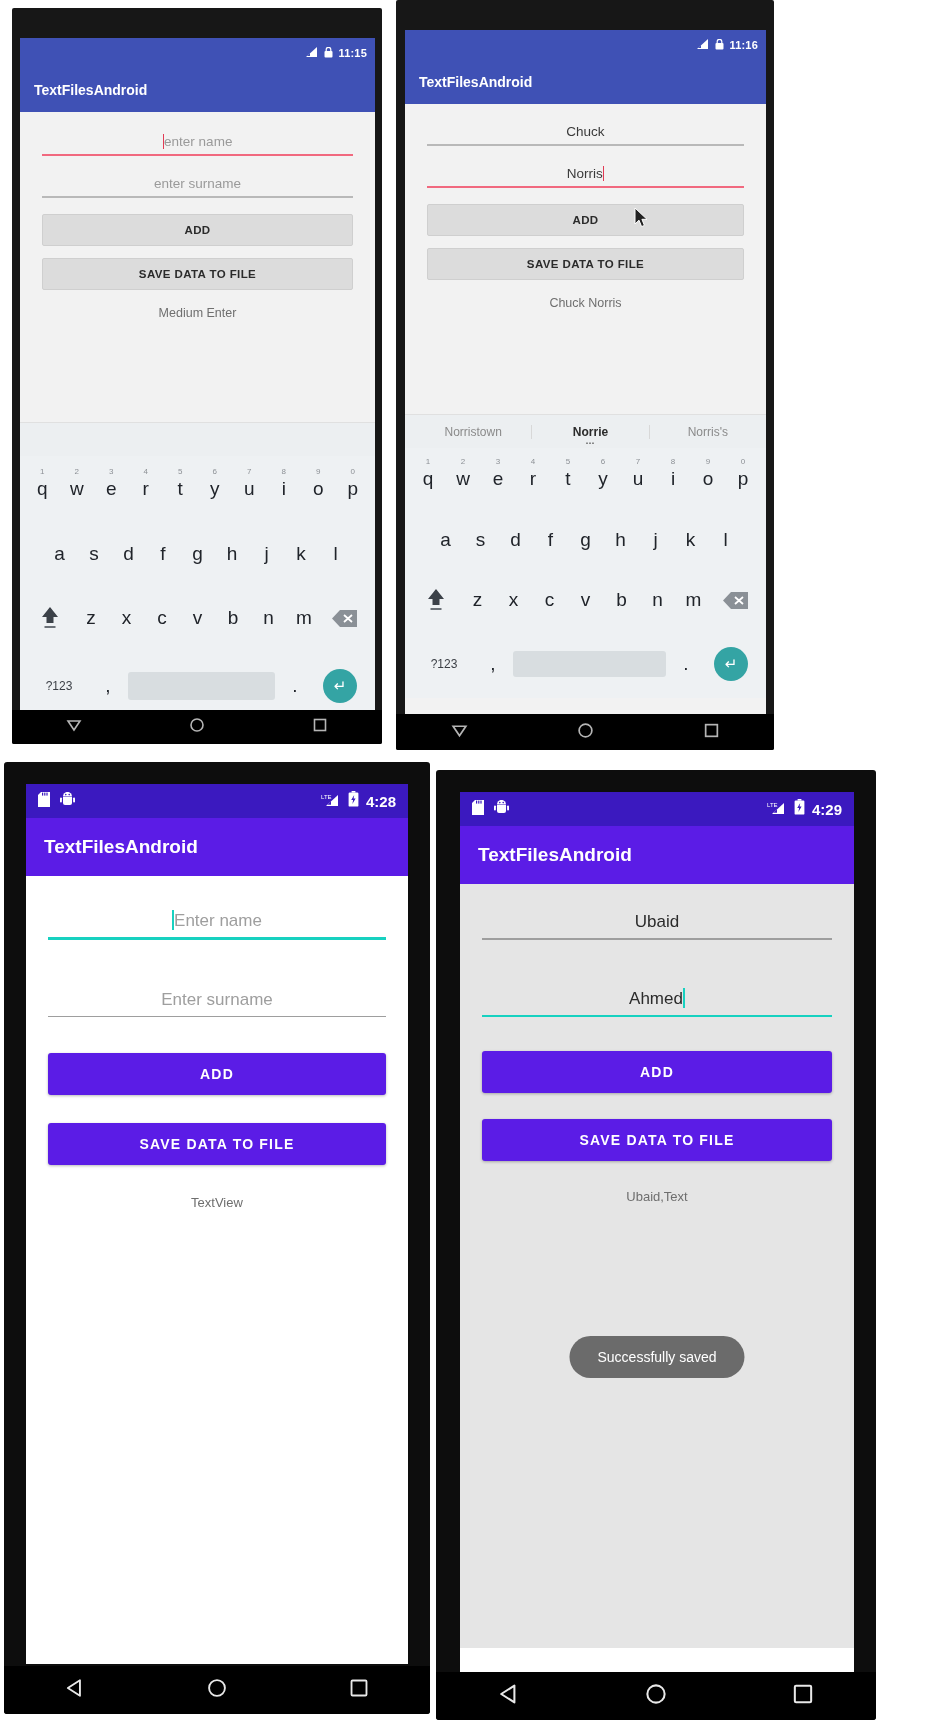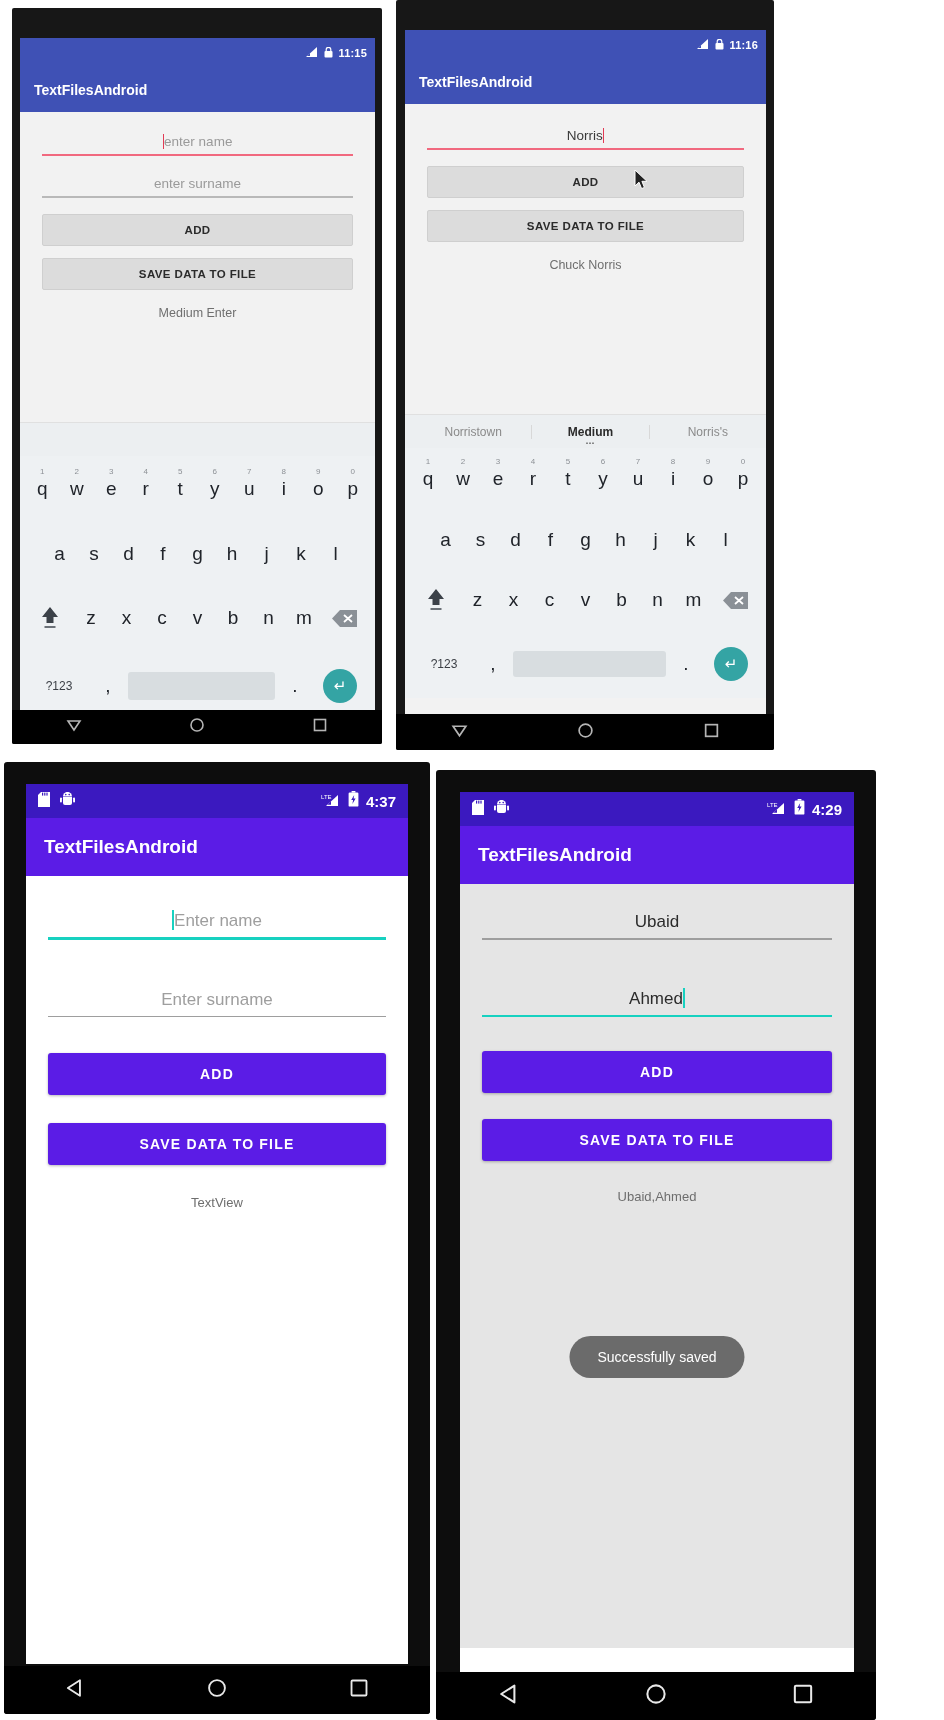--- a/index.html
+++ b/index.html
@@ -231,41 +231,45 @@
         <span class="stime">11:16</span>
       </div>
 
       <div class="appbarA" style="height:44px;">
         <span>TextFilesAndroid</span>
       </div>
 
       <div class="bodyA" style="height:632px; position:relative;">
         <div style="height:12px;"></div>
 
-
-        <div class="fieldA" style="margin-top:4px;">
+        <div class="fieldA">
+          <div class="ftxt filled">Chuck</div>
+          <div class="fline"></div>
+        </div>
+
+        <div class="fieldA" style="margin-top:12px;">
           <div class="ftxt filled"><span>Norris</span><span class="caretA"></span></div>
           <div class="fline active"></div>
         </div>
 
         <div class="btnA" style="margin-top:16px; position:relative;">
           <span>ADD</span>
           <span class="cursorArrow" style="left:206px; top:2px;">
             <svg width="15" height="21" viewBox="0 0 15 21">
                 <path d="M1 1 L1 17 L5 13.2 L7.6 19.6 L10.4 18.4 L7.9 12.3 L13 12.3 Z" fill="#222" stroke="#fff" stroke-width="1"></path>
               </svg>
           </span>
         </div>
         <div class="btnA">SAVE DATA TO FILE</div>
         <div class="resultA">Chuck Norris</div>
 
         <div class="suggA" style="top:310px;padding-left:10px;">
           <div class="sg">Norristown</div>
           <div class="sg sel">
-            <span>Medium</span>
+            <span>Norrie</span>
             <span class="dots">⋯</span>
           </div>
           <div class="sg">Norris's</div>
         </div>
 
         <div class="kbA" style="top:344px; height:250px;">
           <div class="krow" id="trr1" style="height:62px; padding:0 4px;">
               <div class="key" style="width: 35px;"><span class="num">1</span>q</div>
               <div class="key" style="width: 35px;"><span class="num">2</span>w</div>
               <div class="key" style="width: 35px;"><span class="num">3</span>e</div>
@@ -371,21 +375,21 @@
                 <path d="M6.5 12.8 L10 12.8 L10 9.2 Z" fill="#3b19bf"></path>
               </svg>
           </span>
           <span>
             <svg width="11" height="16" viewBox="0 0 11 16">
                 <rect x="3.6" y="0" width="3.8" height="1.6" fill="#fff"></rect>
                 <rect x="0.6" y="1.6" width="9.8" height="14" rx="1.2" fill="#fff"></rect>
                 <path d="M6.2 4 L3.2 9 L5.1 9 L4.4 13 L7.6 7.6 L5.6 7.6 Z" fill="#3b19bf"></path>
               </svg>
           </span>
-          <span class="stimeB">4:37</span>
+          <span class="stimeB">4:28</span>
         </div>
       </div>
 
       <div class="appbarB" style="height:58px;">
         <span>TextFilesAndroid</span>
       </div>
 
       <div style="position:relative; height:764px; background:#fff;">
         <div style="height:22px;"></div>
 
@@ -479,21 +483,21 @@
         <div class="fieldB" style="margin-top:36px;">
           <div class="ftxtB filled"><span>Ahmed</span><span class="caretB"></span></div>
           <div class="flineB active"></div>
         </div>
 
         <div style="height:34px;"></div>
         <div class="btnB">ADD</div>
         <div style="height:26px;"></div>
         <div class="btnB">SAVE DATA TO FILE</div>
         <div style="height:28px;"></div>
-        <div class="resultB">Ubaid,Ahmed</div>
+        <div class="resultB">Ubaid,Text</div>
 
         <div class="toastB" style="top:452px;">Successfully saved</div>
       </div>
     </div>
 
     <div class="navB" style="height:48px;">
       <i><svg width="24" height="24" viewBox="0 0 20 20">
             <path d="M14.5 3 L14.5 17 L3.5 10 Z" fill="none" stroke="#e8e8e8" stroke-width="1.7" stroke-linejoin="round"></path>
           </svg></i>
       <i><svg width="24" height="24" viewBox="0 0 20 20">

